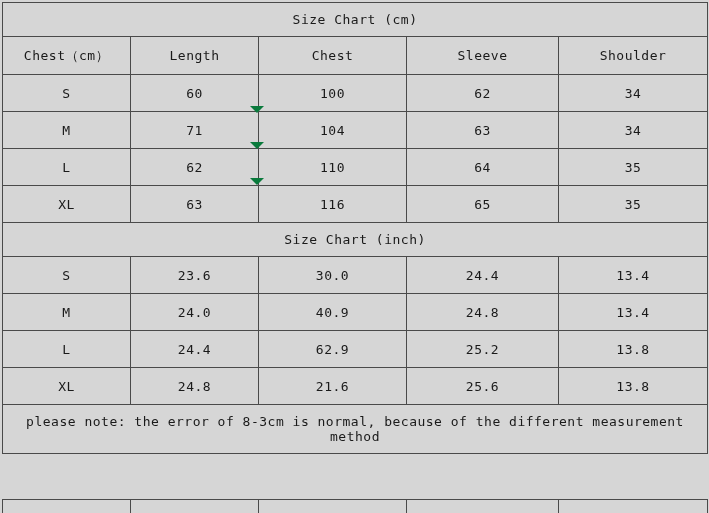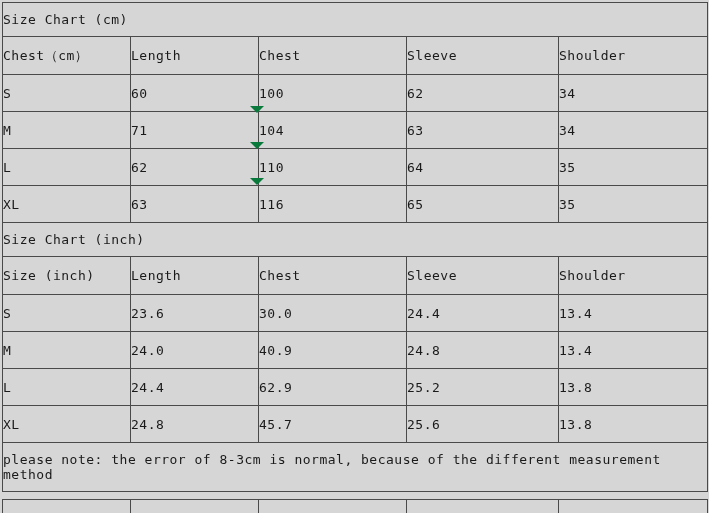--- a/index.html
+++ b/index.html
@@ -23,20 +23,21 @@
   }
   table.size-table {
     border-collapse: collapse;
     width: 705px;
     margin: 2px 0 0 2px;
     table-layout: fixed;
     background: #d6d6d6;
   }
   table.size-table td {
     border: 1px solid #4a4a4a;
+    text-align: center;
     vertical-align: middle;
     font-size: 13px;
     letter-spacing: 0.5px;
     padding: 0;
     background: #d6d6d6;
   }
   td.title-cell {
     height: 33px;
     font-size: 13.5px;
   }
@@ -151,27 +152,20 @@
         <td class="data-cell">63</td>
         <td class="data-cell">116</td>
         <td class="data-cell">65</td>
         <td class="data-cell">35</td>
       </tr>
 
       <tr>
         <td class="title-cell" colspan="5">Size Chart (inch)</td>
       </tr>
       <tr>
-        <td class="head-cell">Size (inch)</td>
-        <td class="head-cell">Length</td>
-        <td class="head-cell">Chest</td>
-        <td class="head-cell">Sleeve</td>
-        <td class="head-cell">Shoulder</td>
-      </tr>
-      <tr>
         <td class="data-cell">S</td>
         <td class="data-cell">23.6</td>
         <td class="data-cell">30.0</td>
         <td class="data-cell">24.4</td>
         <td class="data-cell">13.4</td>
       </tr>
       <tr>
         <td class="data-cell">M</td>
         <td class="data-cell">24.0</td>
         <td class="data-cell">40.9</td>
@@ -181,21 +175,21 @@
       <tr>
         <td class="data-cell">L</td>
         <td class="data-cell">24.4</td>
         <td class="data-cell">62.9</td>
         <td class="data-cell">25.2</td>
         <td class="data-cell">13.8</td>
       </tr>
       <tr>
         <td class="data-cell">XL</td>
         <td class="data-cell">24.8</td>
-        <td class="data-cell">45.7</td>
+        <td class="data-cell">21.6</td>
         <td class="data-cell">25.6</td>
         <td class="data-cell">13.8</td>
       </tr>
 
       <tr class="note-row">
         <td colspan="5">please note: the error of 8-3cm is normal, because of the different measurement method</td>
       </tr>
     </tbody>
   </table>
 

